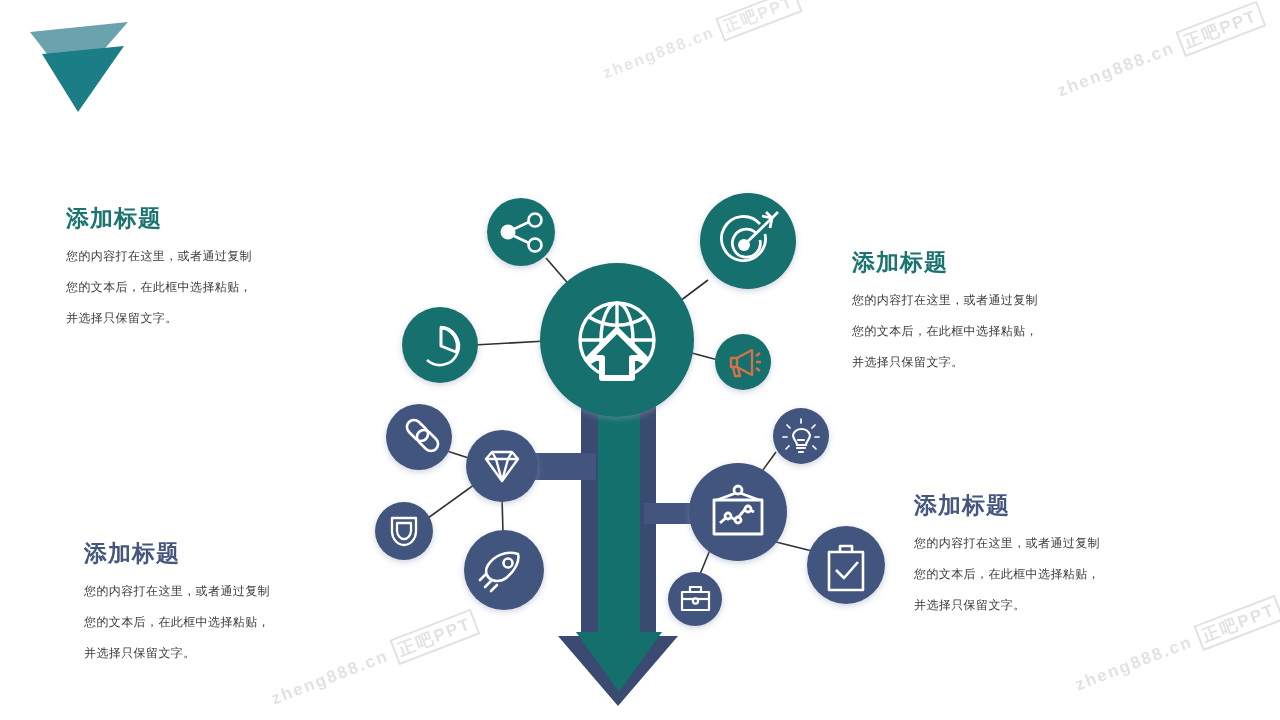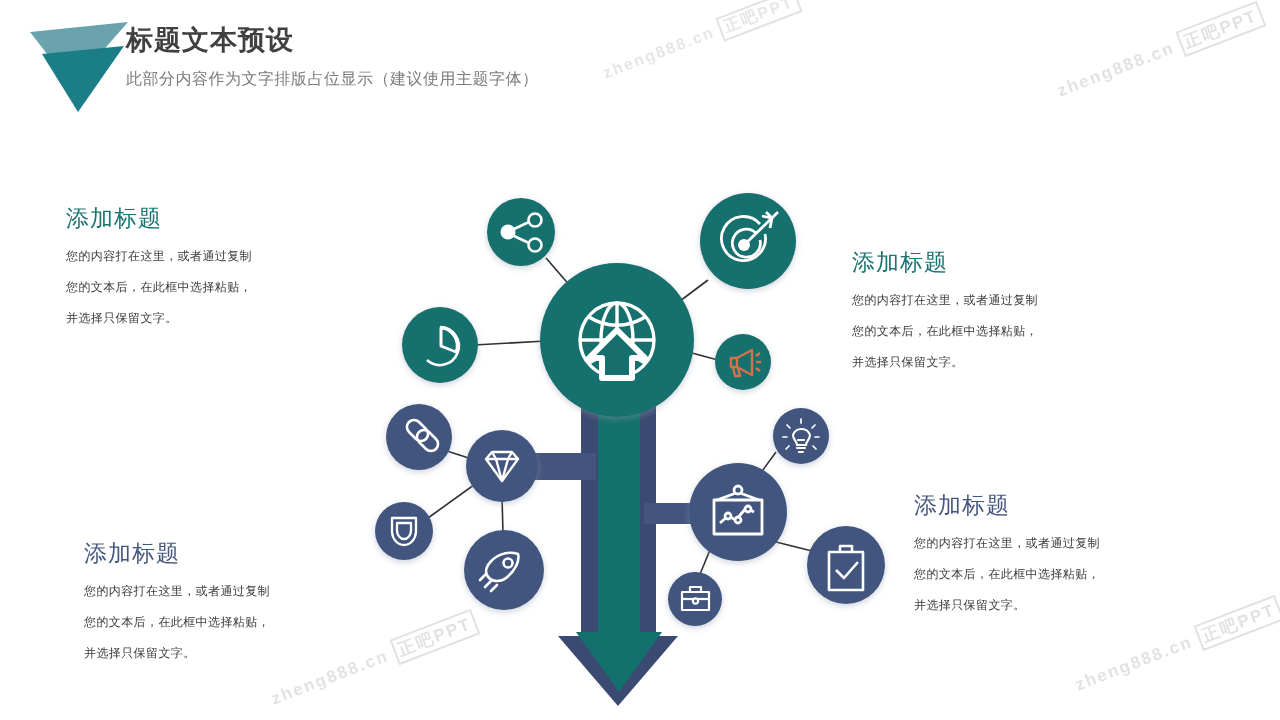--- a/index.html
+++ b/index.html
@@ -19,21 +19,21 @@
     font-size:27px;font-weight:bold;color:#404040;letter-spacing:1px;
     line-height:36px;margin:0;
   }
   .slide-subtitle{
     font-size:16px;color:#7b7b7b;line-height:26px;margin:8px 0 0 0;
     letter-spacing:0.5px;
   }
 
   
   .txt{position:absolute;}
-  .txt h3{margin:0 0 8px 0;font-size:23px;font-weight:normal;letter-spacing:1px;line-height:30px;}
+  .txt h3{margin:0 0 8px 0;font-size:23px;font-weight:bold;letter-spacing:1px;line-height:30px;}
   .txt p{margin:0;font-size:12px;color:#3a3a3a;line-height:31px;letter-spacing:0.4px;}
   .h-teal{color:#1b7471;}
   .h-navy{color:#46577f;}
 
   .txt-tl{left:66px;top:203px;width:340px;}
   .txt-tr{left:852px;top:247px;width:350px;}
   .txt-bl{left:84px;top:538px;width:340px;}
   .txt-br{left:914px;top:490px;width:330px;}
 
   
@@ -57,24 +57,20 @@
 
 <div id="slide">
 
   <div class="header">
 
     <svg class="logo-mark" viewBox="0 0 118 108">
       <polygon points="8,24 106,14 50,78" fill="#6aa3ad"></polygon>
       <polygon points="20,46 102,38 56,104" fill="#1b7d86"></polygon>
     </svg>
 
-    <div class="title-block">
-      <div class="slide-title">标题文本预设</div>
-      <div class="slide-subtitle">此部分内容作为文字排版占位显示（建议使用主题字体）</div>
-    </div>
   </div>
 
   <svg class="diagram" viewBox="0 0 1280 720">
     <defs>
       <filter id="sh" x="-60%" y="-60%" width="220%" height="220%">
         <feDropShadow dx="0" dy="2" stdDeviation="3" flood-color="#8e9bb2" flood-opacity="0.45"></feDropShadow>
       </filter>
     </defs>
 
     <g stroke="#2f2f2f" stroke-width="1.6" fill="none">

